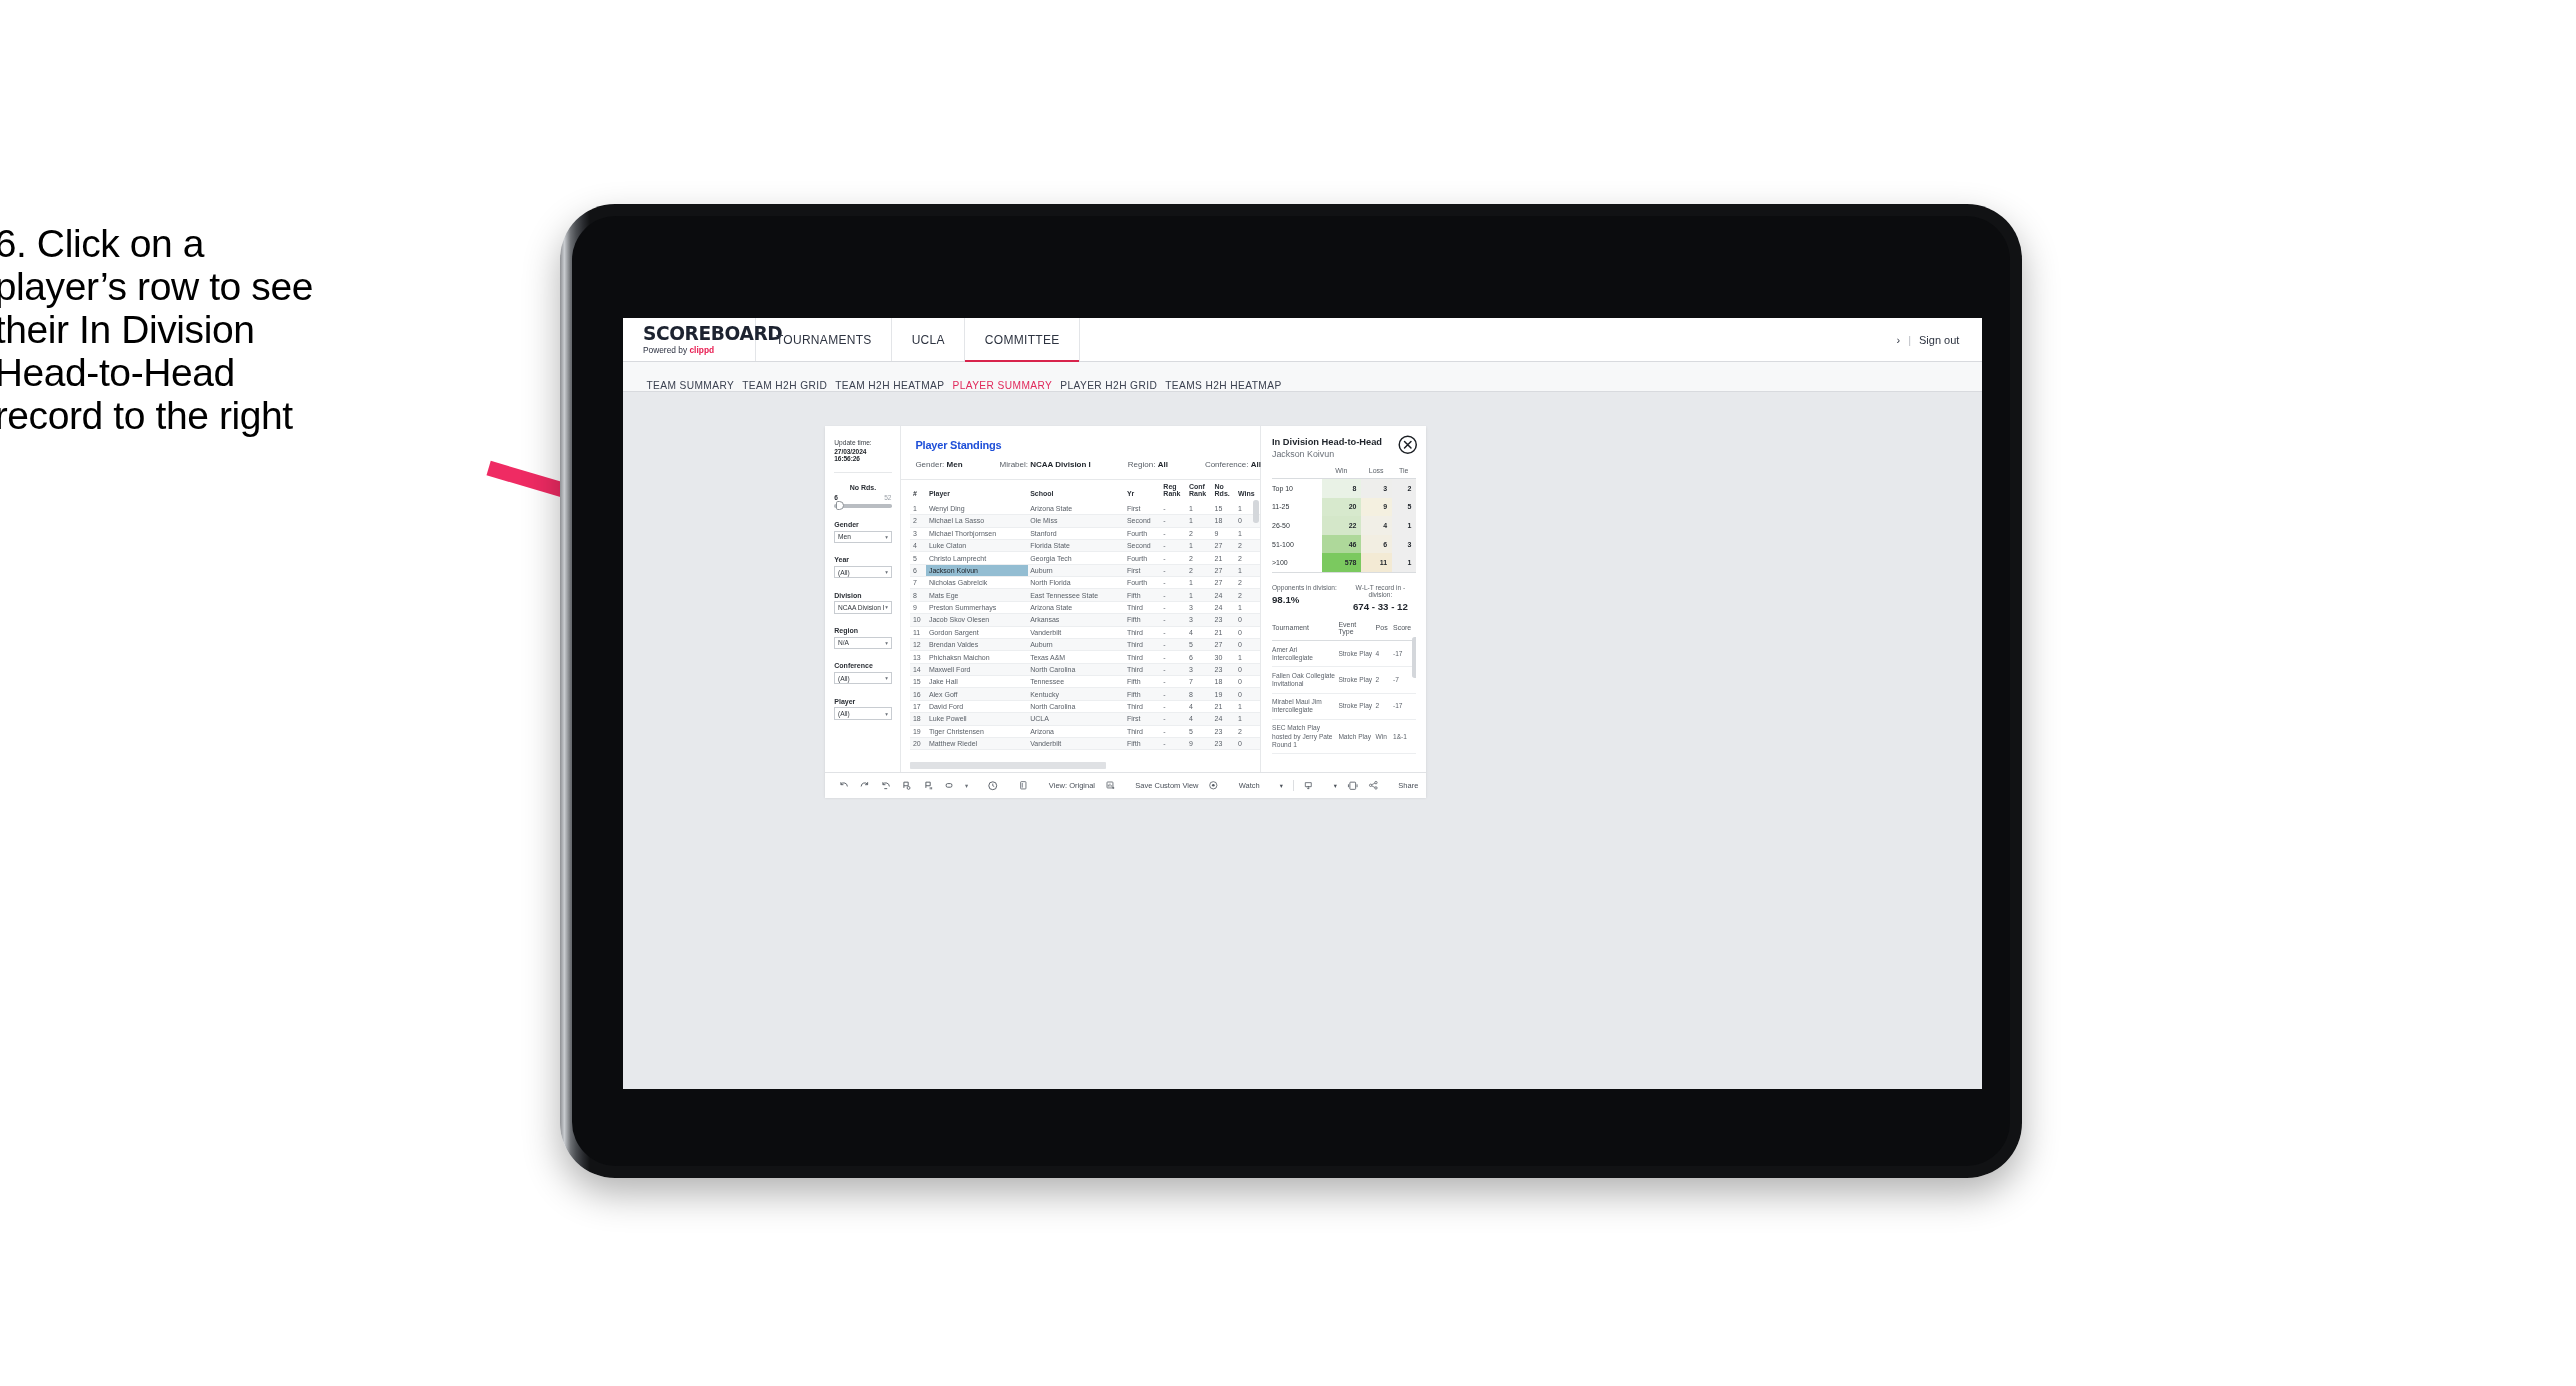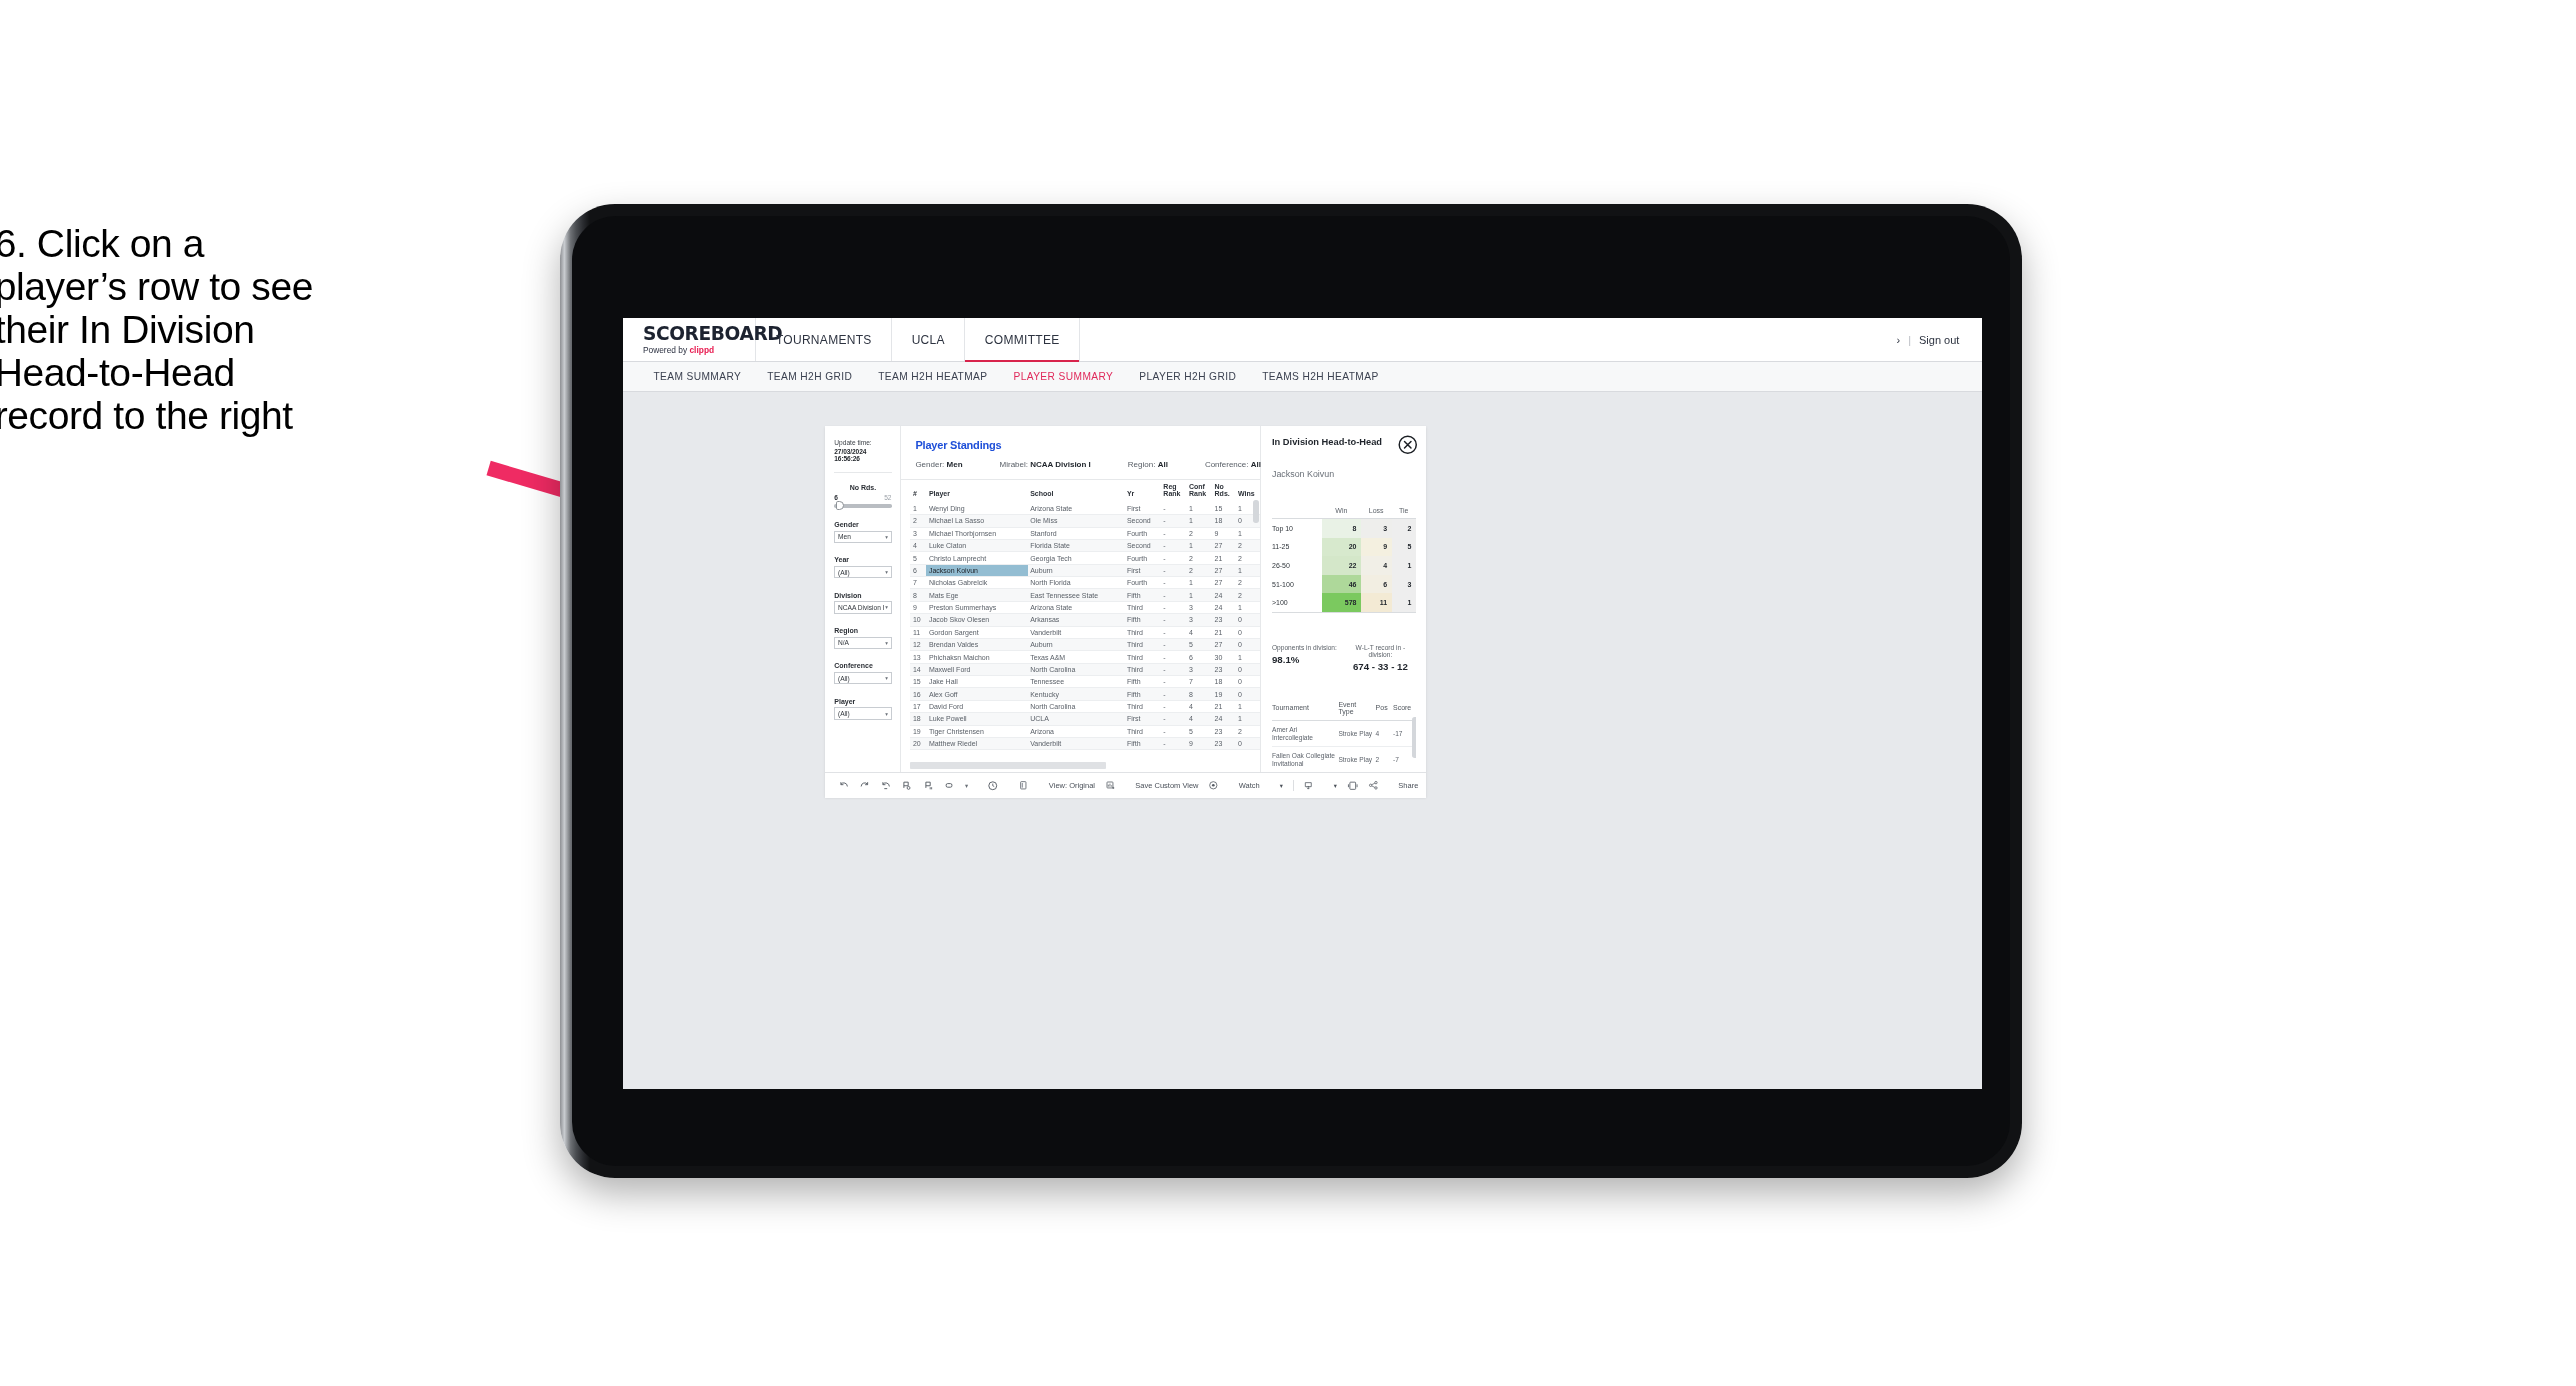--- a/index.html
+++ b/index.html
@@ -133,23 +133,23 @@
   }
   #topbar-right .sep { color: #b9bcc2; }
   #signout { cursor: pointer; }
 
   
   #subnav {
     height: 30px;
     background: #f7f8f9;
     border-bottom: 0.9px solid #d8dade;
     display: flex;
-    align-items: center;
-    padding-left: 30px;
-    gap: 26px;
+    align-items: flex-end;
+    padding-left: 23px;
+    gap: 8px;
   }
   .subnav-item {
     font-size: 10.2px;
     color: #3b4150;
     letter-spacing: 0.4px;
     cursor: pointer;
     white-space: nowrap;
   }
   .subnav-item.active { color: #e0295b; }
 
@@ -297,21 +297,20 @@
   }
 
   
   #h2h {
     width: 165px;
     background: #ffffff;
     padding: 10.6px 10.6px 0 10.6px;
     position: relative;
     display: flex;
     flex-direction: column;
-    gap: 20px;
   }
   #h2h-title {
     font-size: 9.3px;
     font-weight: 700;
     color: #1f242b;
     line-height: 1.15;
   }
   #h2h-player {
     font-size: 8.9px;
     color: #6b7179;

